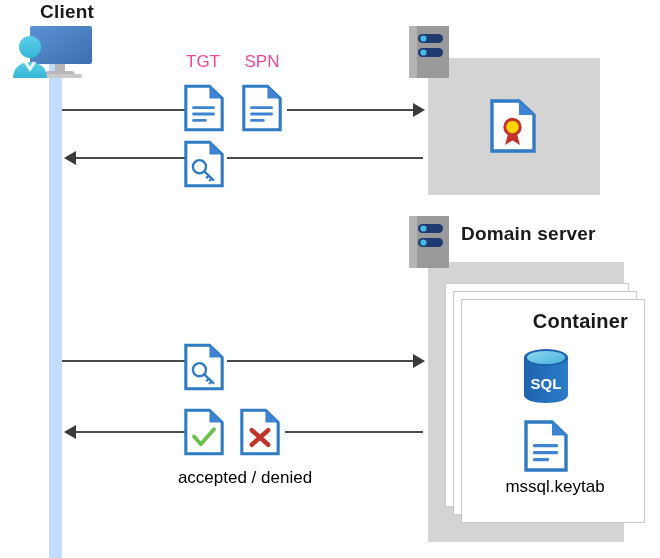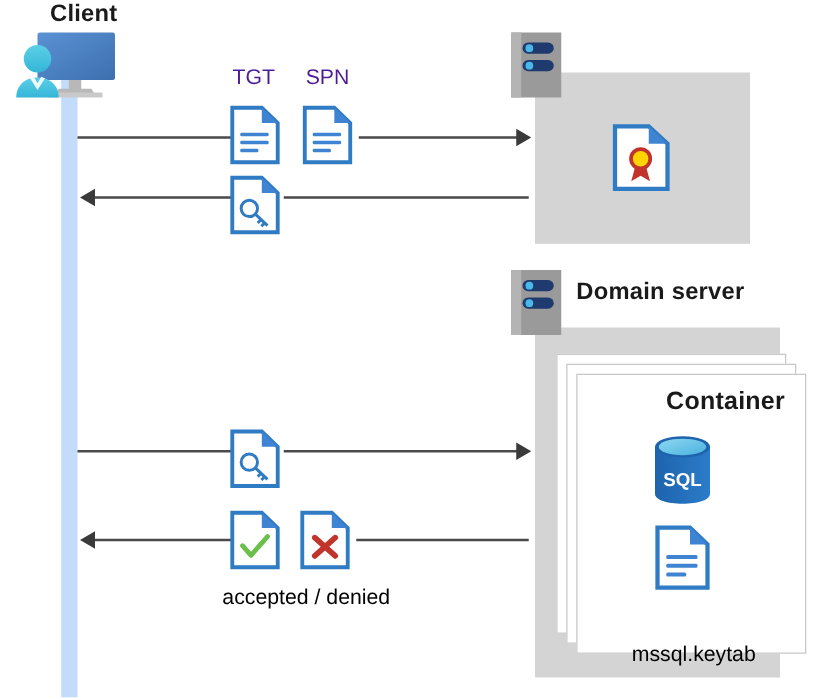--- a/index.html
+++ b/index.html
@@ -9,22 +9,22 @@
   
   #lifeline{left:49px;top:60px;width:13px;height:498px;background:#c3dcfb;}
   
   .title{font-weight:bold;font-size:19px;color:#1a1a1a;line-height:23px;letter-spacing:.2px;}
   #client-title{left:40px;top:0px;width:140px;}
   #dc-title{left:461px;top:3px;width:180px;}
   #linux-title{left:461px;top:222px;width:200px;}
   #container-title{left:478px;top:310px;width:150px;text-align:right;font-size:20px;}
   .caption{font-size:17px;color:#000000;}
   #accepted-denied{left:145px;top:468px;width:200px;text-align:center;}
-  #keytab-label{left:470px;top:477px;width:170px;text-align:center;font-size:17px;margin-top:37px;}
-  .doclabel{font-size:17px;color:#4c1d95;text-align:center;}
+  #keytab-label{left:470px;top:477px;width:170px;text-align:center;font-size:17px;}
+  .doclabel{font-size:17px;color:#ec4899;text-align:center;}
   #tgt-label{left:178px;top:52px;width:50px;}
   #spn-label{left:236px;top:52px;width:52px;}
   
   .panel{background:#d4d4d4;}
   #dc-panel{left:428px;top:58px;width:172px;height:137px;}
   #linux-panel{left:428px;top:262px;width:196px;height:280px;}
   
   .card{background:#ffffff;border:1px solid #c8c8c8;}
   #card-back{left:445px;top:283px;width:182px;height:222px;}
   #card-mid{left:453px;top:291px;width:182px;height:222px;}

